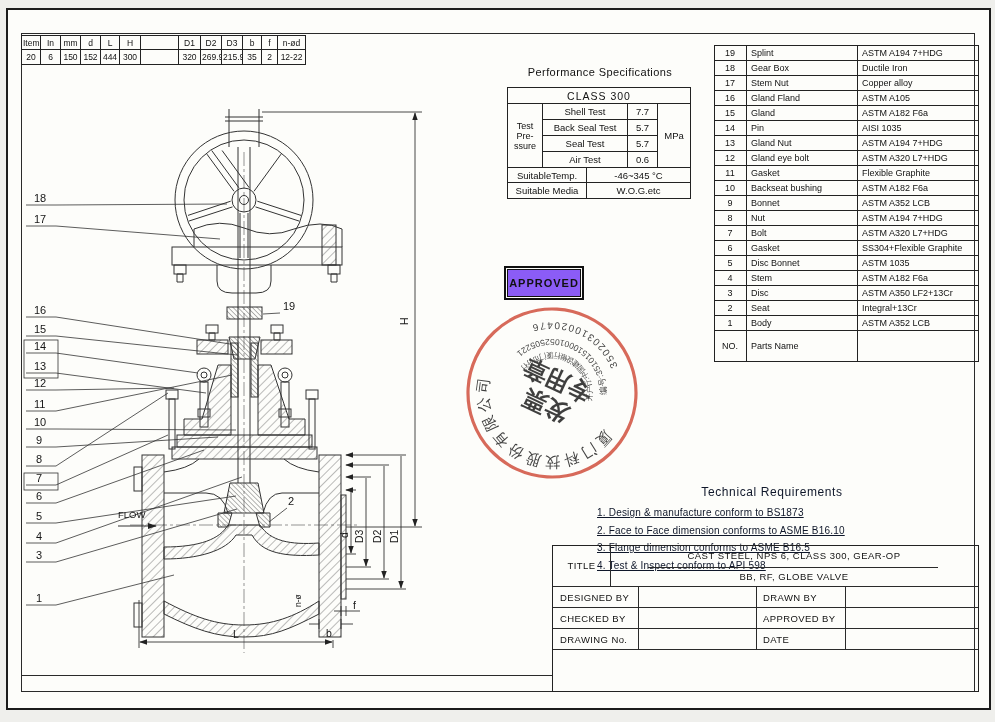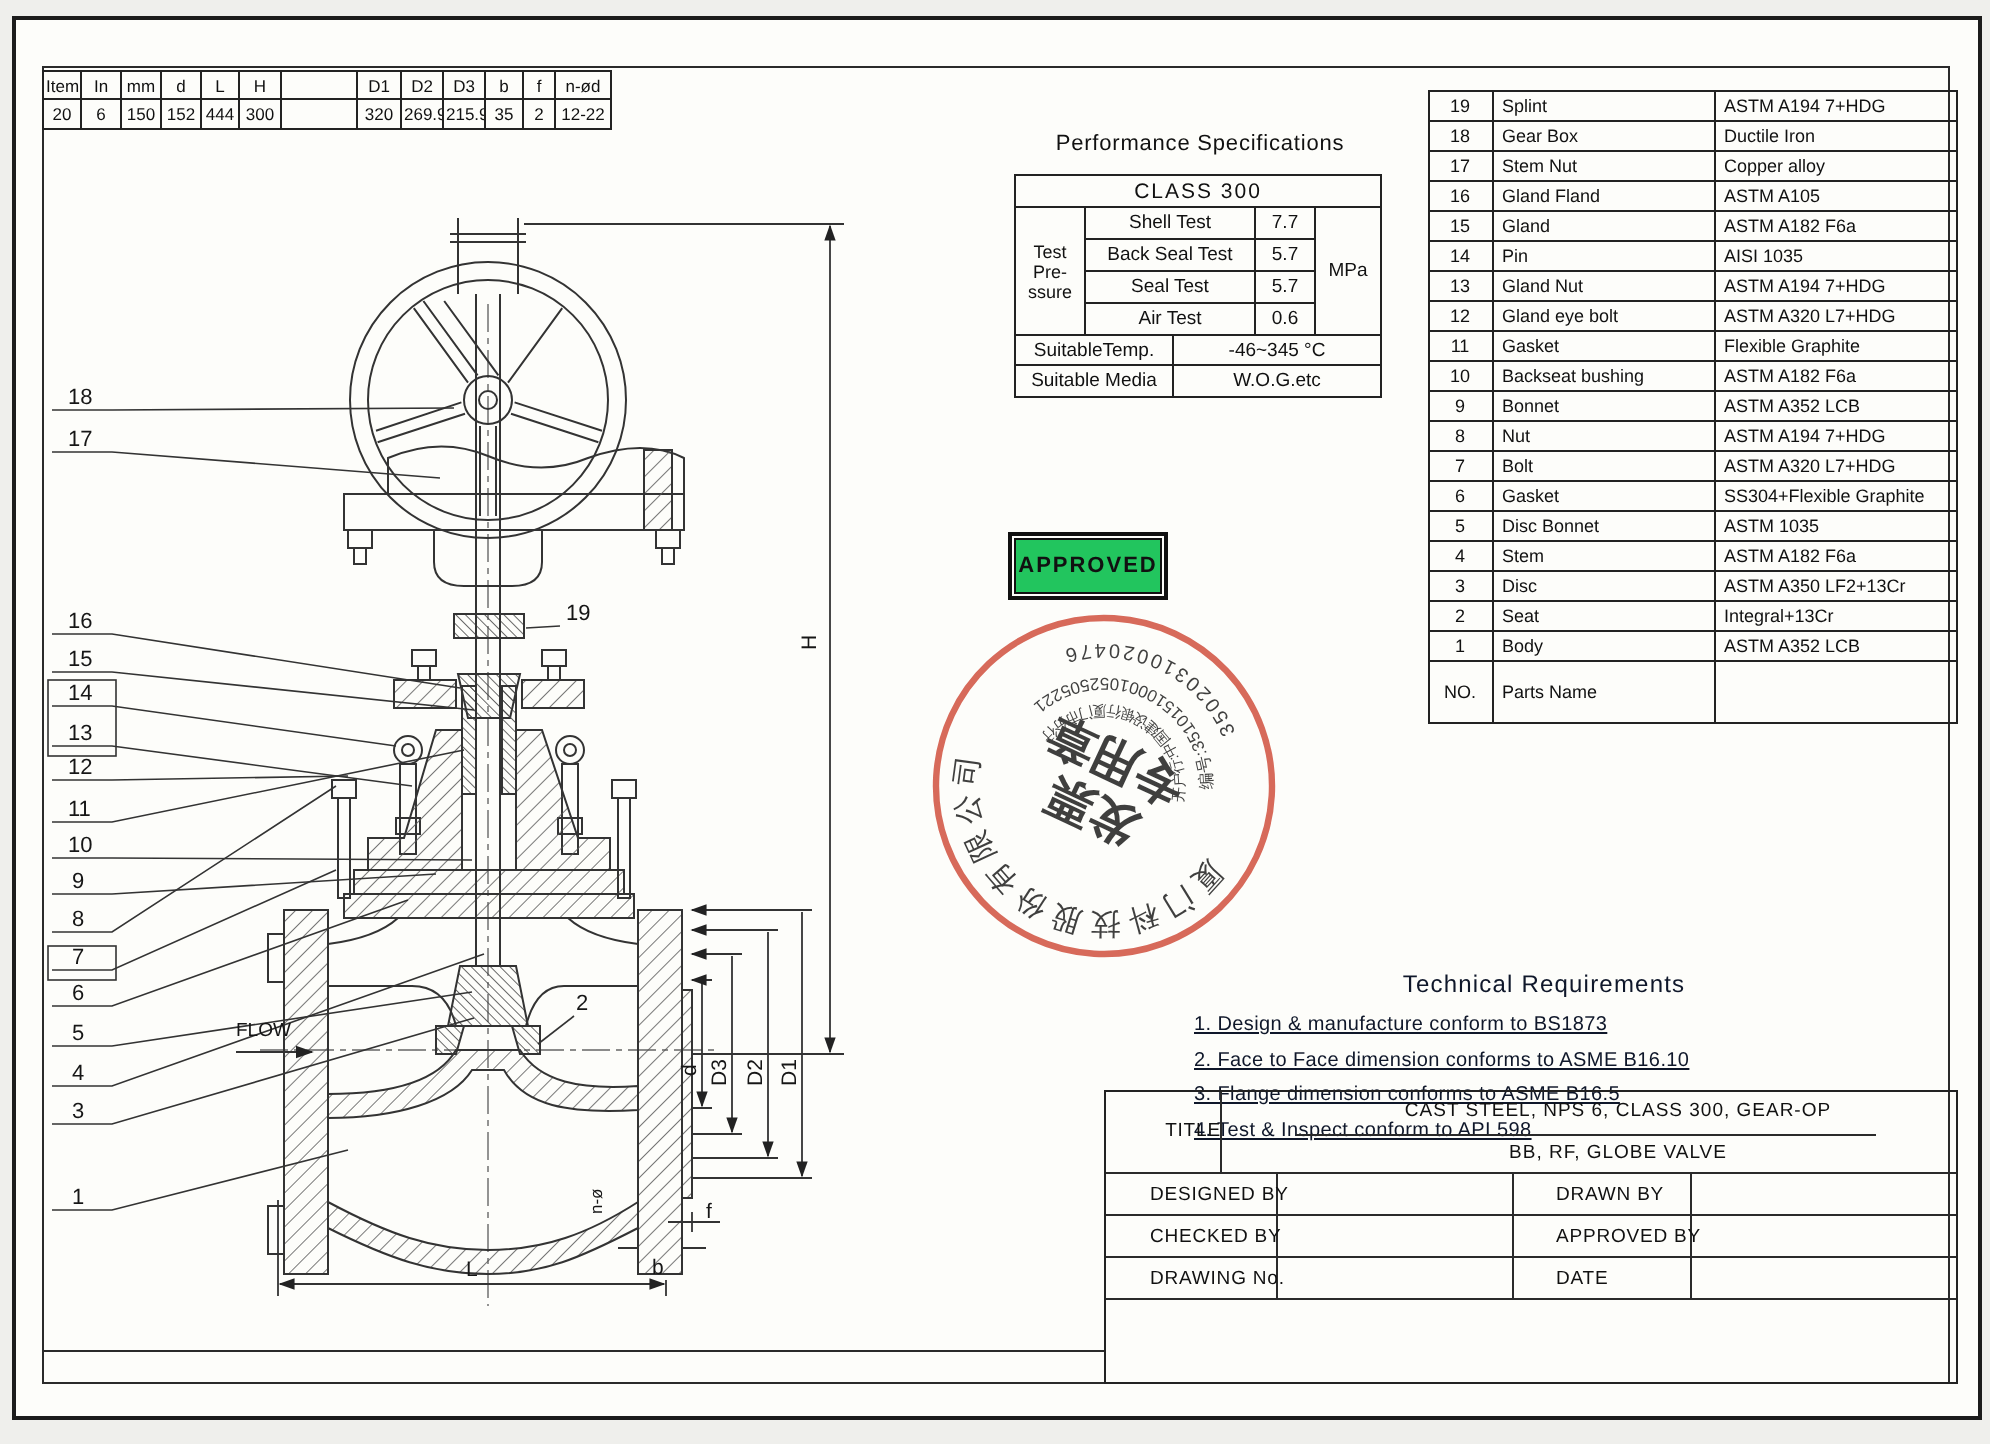--- a/index.html
+++ b/index.html
@@ -12,26 +12,26 @@
   #dims{font-size:8.5px;line-height:12px;}
   #perf{font-size:9.5px;}
   #parts{font-size:9px;}
   #parts td{text-align:left;padding-left:4px;}
   #parts td.no{text-align:center;padding-left:0;}
   .hline{position:absolute;border-top:1.2px solid #2a2a2a;height:0;}
   .vline{position:absolute;border-left:1.2px solid #2a2a2a;width:0;}
   .lbl{position:absolute;color:#111;white-space:nowrap;}
   #perfTitle{font-size:11px;letter-spacing:.4px;text-align:center;}
   #approvedStamp{border:2px solid #111;box-shadow:inset 0 0 0 1px #fdfdfa, inset 0 0 0 2px #111;
-    display:flex;align-items:center;justify-content:center;font-weight:bold;font-size:11px;letter-spacing:1px;color:#111;background:#22c55e;}
+    display:flex;align-items:center;justify-content:center;font-weight:bold;font-size:11px;letter-spacing:1px;color:#111;background:#8b5cf6;}
   #tech{color:#0f172a;margin-top:42px;}
   #tech .tt{text-align:center;font-size:12px;letter-spacing:.6px;margin-bottom:5px;}
   #tech .ti{font-size:10px;line-height:17.5px;padding-left:32px;letter-spacing:.2px;text-decoration:underline;}
   #tblock{border:1.6px solid #222;color:#111;font-size:9.5px;}
-  #tblock .cell-label{position:absolute;letter-spacing:.4px;padding-left:15px;}
+  #tblock .cell-label{position:absolute;letter-spacing:.4px;}
   #seal{opacity:.82;transform:rotate(-155deg);}
   svg text{fill:#161616;}
 </style>
 </head>
 <body>
 <div id="stage">
 
   <div id="sheet">
 
     <div class="abs frame" style="left:13px;top:23px;width:952px;height:657px;"></div>

